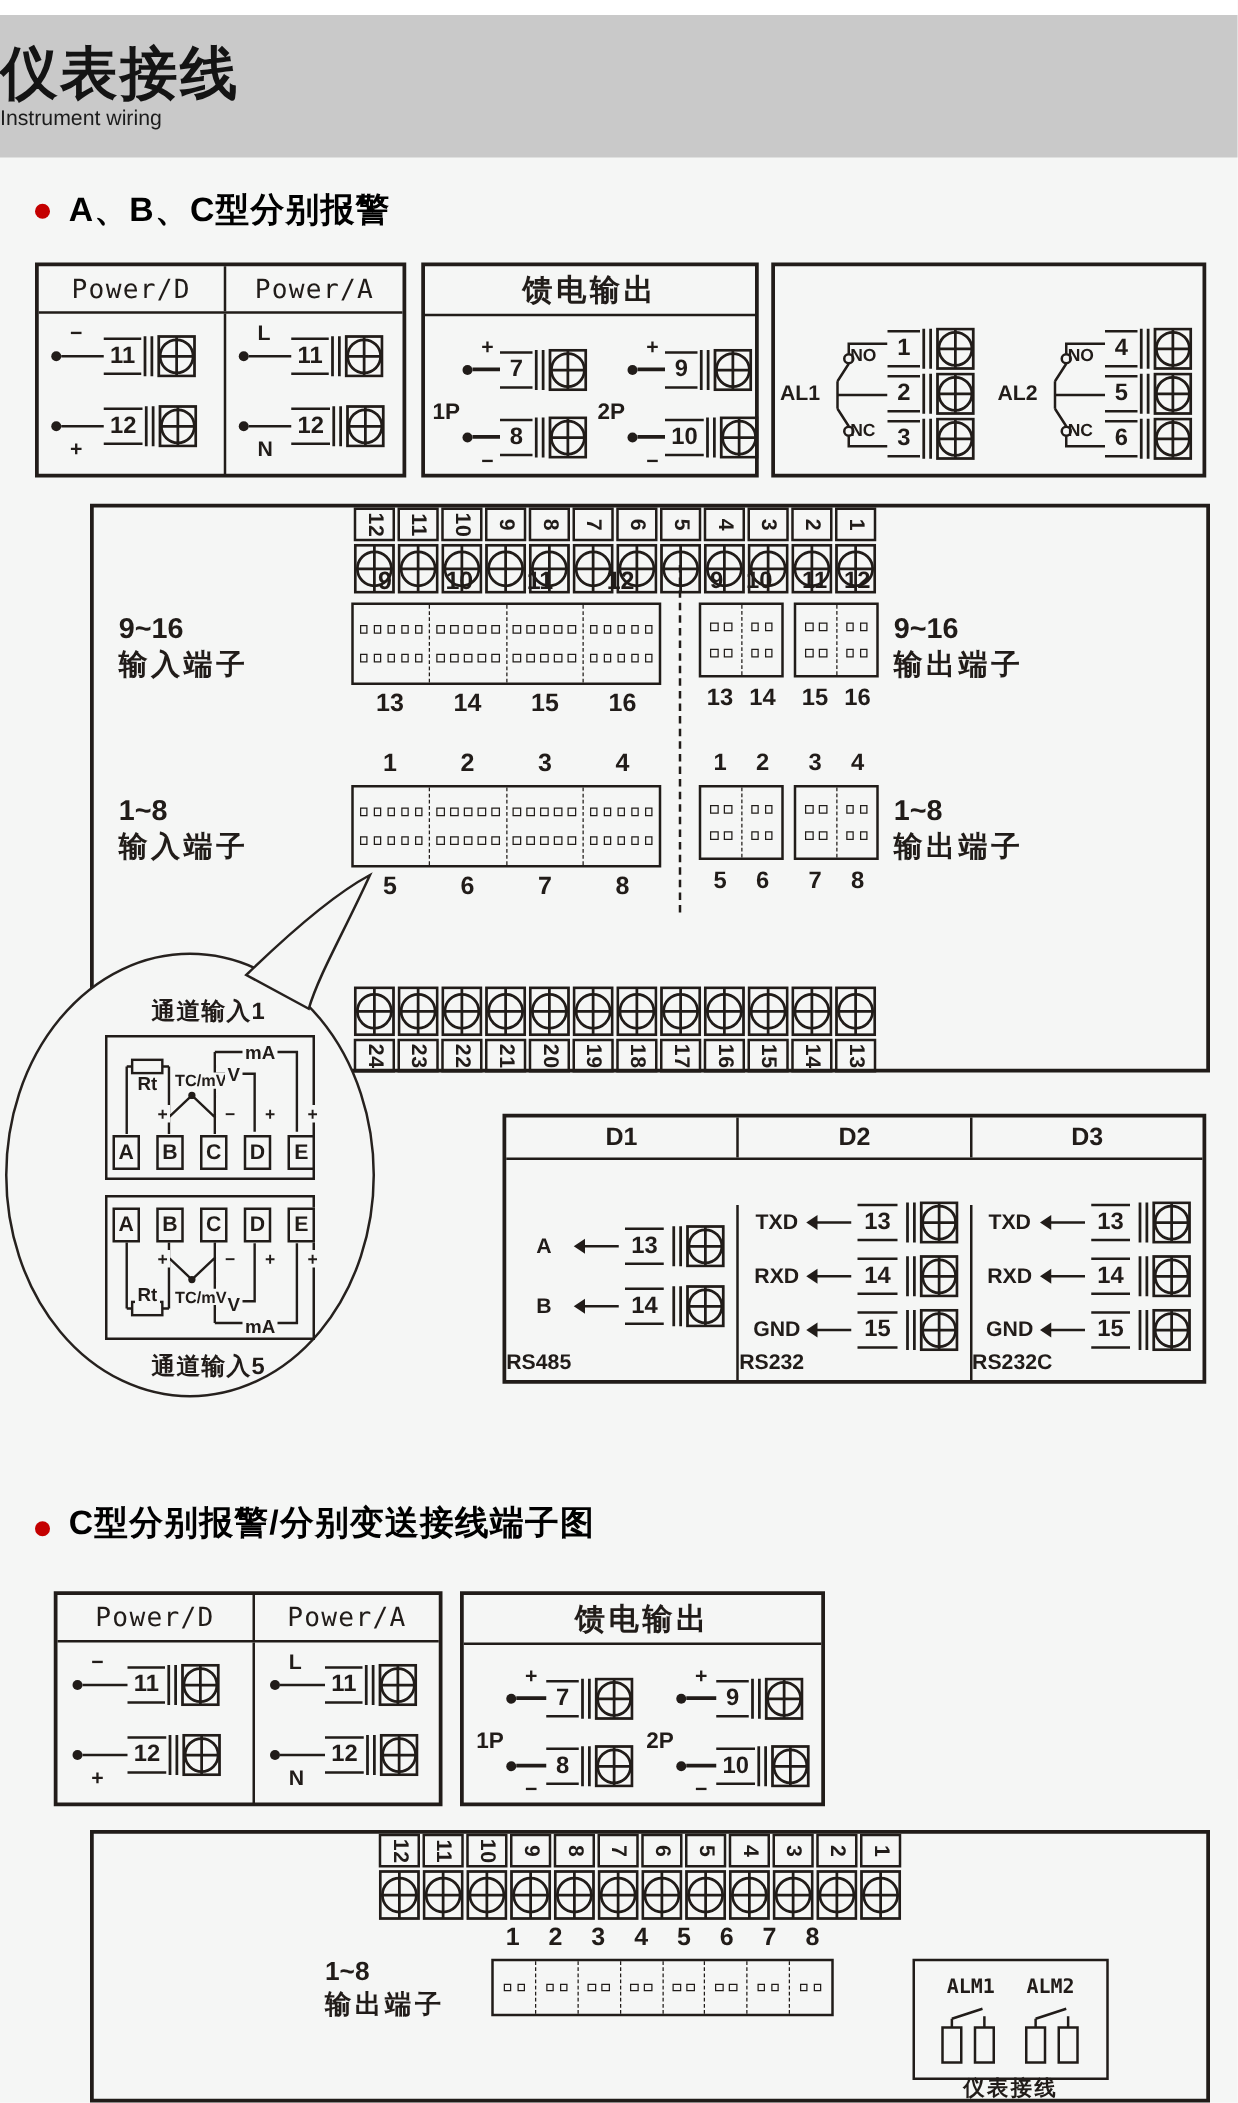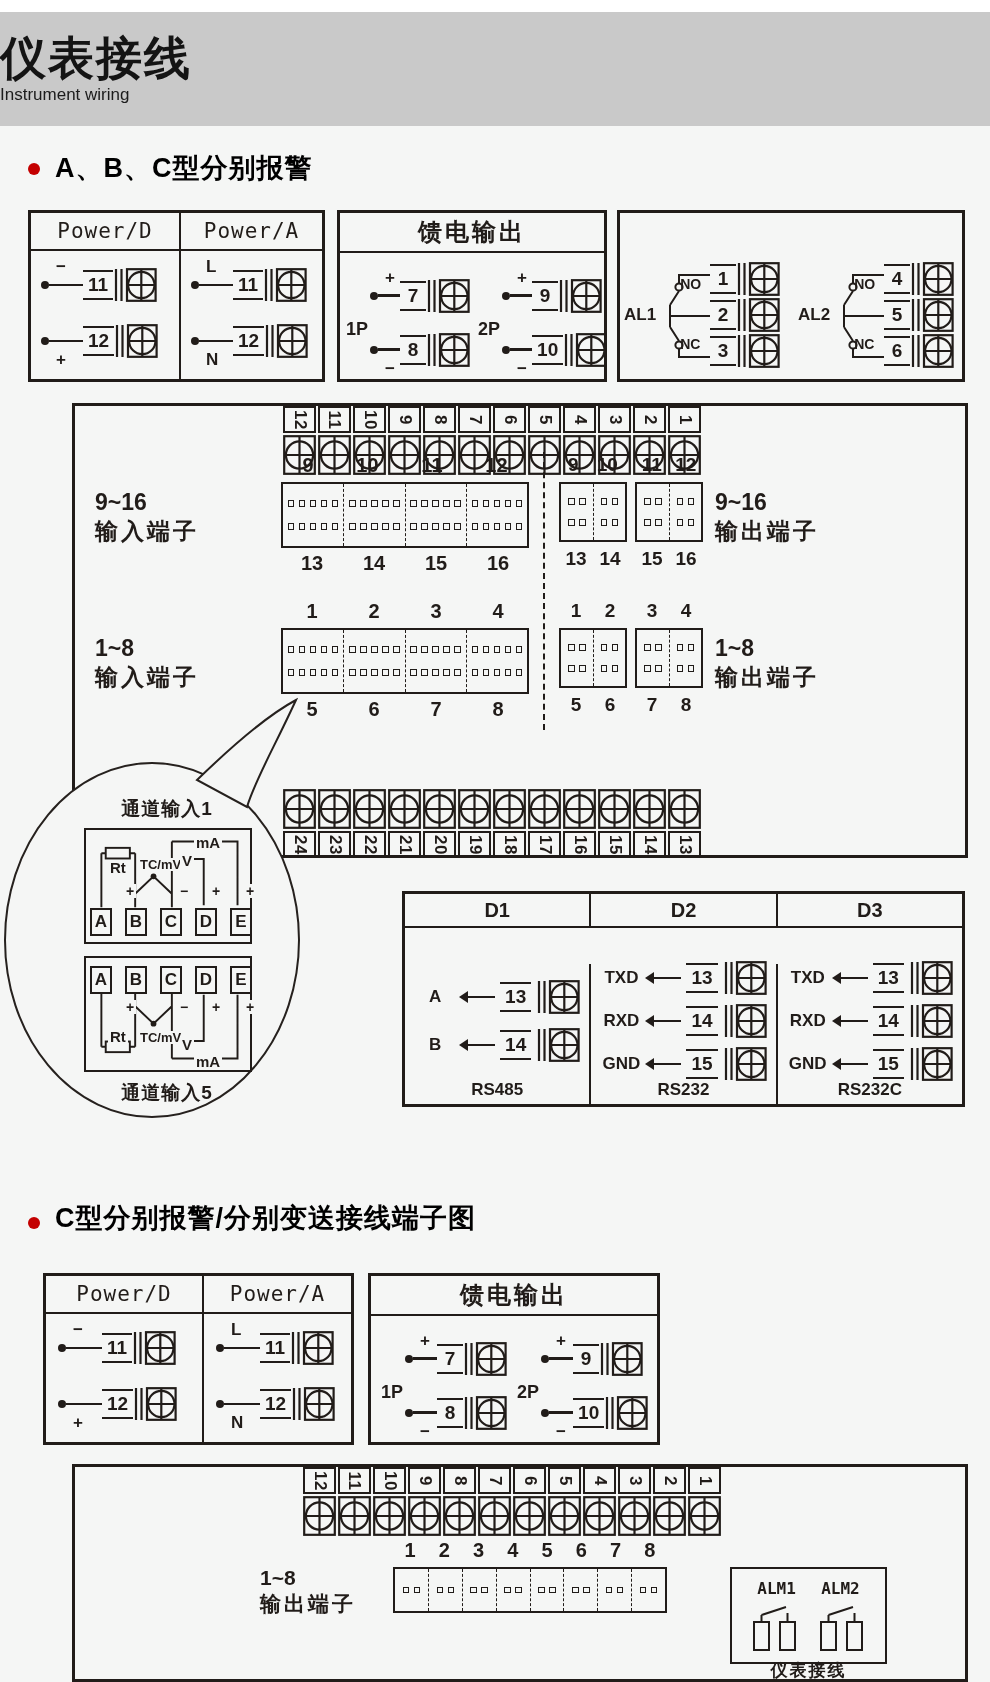--- a/index.html
+++ b/index.html
@@ -74,21 +74,21 @@
   .commhead>div + div{border-left:2.4px solid var(--ink)}
   .commbody{display:flex;position:absolute;left:0;right:0;top:70px;bottom:0}
   .commcol{flex:1;display:flex;flex-direction:column;justify-content:center;gap:9px;
            position:relative;padding-bottom:26px;align-items:center}
   .commcol + .commcol{border-left:2.4px solid var(--ink)}
   .commrow{display:flex;align-items:center;gap:5px}
   .clabel{font-weight:700;font-size:17px;min-width:42px;text-align:center}
   .arr{position:relative;width:34px;height:2.4px;background:var(--ink);flex:none}
   .arr::before{content:"";position:absolute;left:-2px;top:-5px;border:6px solid transparent;
                border-right:9px solid var(--ink);border-left:none}
-  .caption{position:absolute;bottom:4px;left:0;right:0;text-align:center;font-weight:600;font-size:17px}
+  .caption{position:absolute;bottom:4px;left:0;right:0;font-weight:600;font-size:17px}
 
   
   .algroup{position:absolute;display:flex;align-items:center}
   .allabel{font-weight:700;font-size:17px;margin-right:2px}
   .alsw{position:relative;width:52px;height:112px;flex:none}
   .alsw svg{display:block;width:100%;height:100%}
   .alsw .no{position:absolute;left:22px;top:17px;font-weight:700;font-size:14px}
   .alsw .nc{position:absolute;left:22px;top:77px;font-weight:700;font-size:14px}
   .alterm .term{height:34px;margin:2px 0}
 

